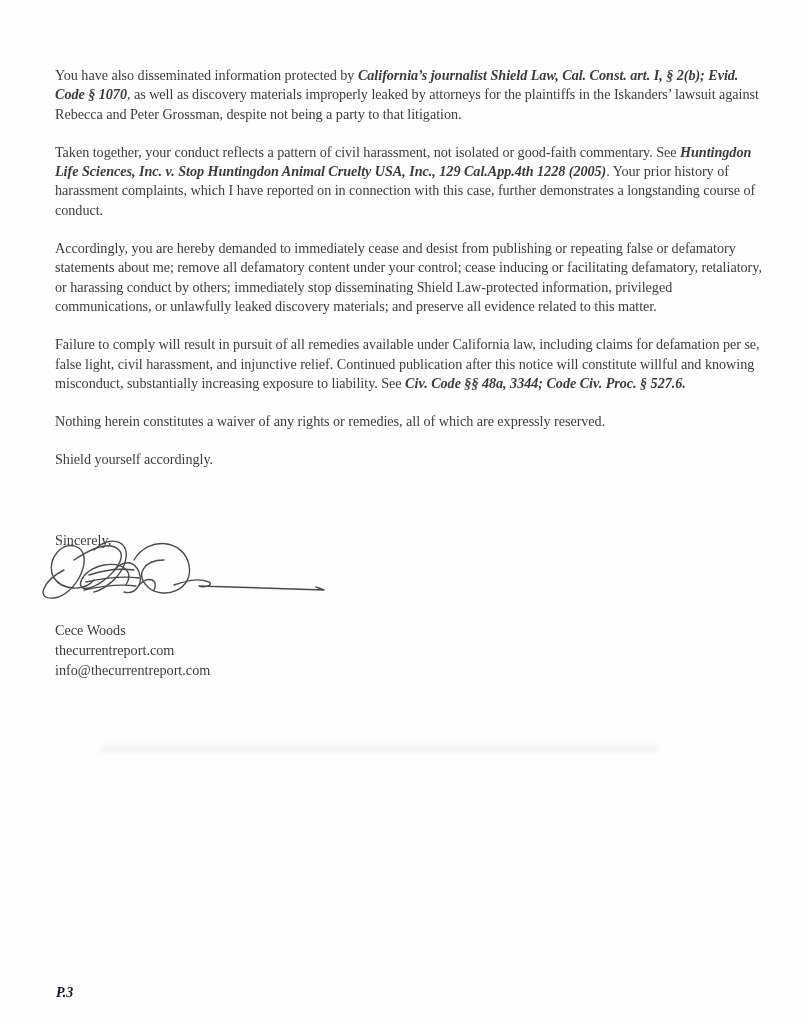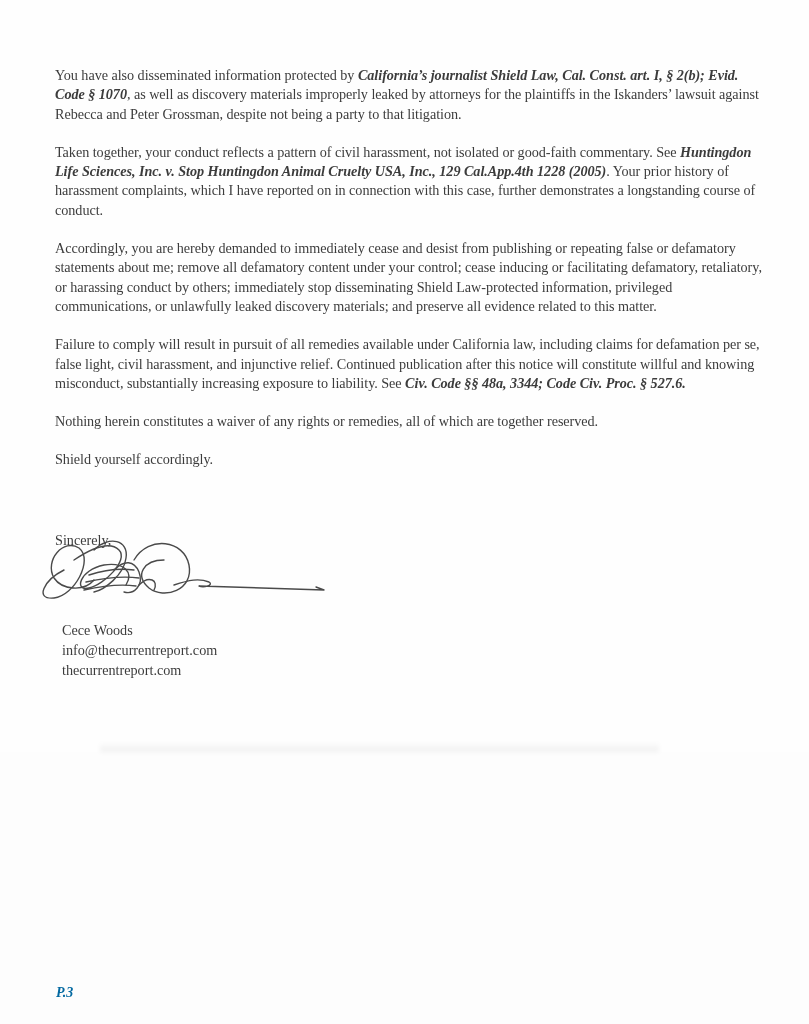--- a/index.html
+++ b/index.html
@@ -46,34 +46,34 @@
     }
     .signature {
       position: absolute;
       left: 34px;
       top: 530px;
       width: 300px;
       height: 80px;
     }
     .sig-block {
       position: absolute;
-      left: 62px;
+      left: 55px;
       top: 621px;
       font-size: 14.2px;
       line-height: 19.8px;
     }
     .sig-block div { white-space: nowrap; }
     .page-number {
       position: absolute;
       left: 56px;
       top: 985px;
       font-size: 14px;
       font-style: italic;
       font-weight: bold;
-      color: #0369a1;
+      color: #0f172a;
     }
     .bottom-shadow {
       position: absolute;
       left: 100px;
       right: 150px;
       bottom: 0;
       height: 10px;
       background: linear-gradient(to bottom, rgba(0,0,0,0), rgba(0,0,0,0.06));
       filter: blur(2px);
     }
@@ -90,21 +90,21 @@
     <p>
       <span>Taken together, your conduct reflects a pattern of civil harassment, not isolated or good-faith commentary. See </span><span class="cite">Huntingdon Life Sciences, Inc. v. Stop Huntingdon Animal Cruelty USA, Inc., 129 Cal.App.4th 1228 (2005)</span><span>. Your prior history of harassment complaints, which I have reported on in connection with this case, further demonstrates a longstanding course of conduct.</span>
     </p>
     <p>
       <span>Accordingly, you are hereby demanded to immediately cease and desist from publishing or repeating false or defamatory statements about me; remove all defamatory content under your control; cease inducing or facilitating defamatory, retaliatory, or harassing conduct by others; immediately stop disseminating Shield Law-protected information, privileged communications, or unlawfully leaked discovery materials; and preserve all evidence related to this matter.</span>
     </p>
     <p>
       <span>Failure to comply will result in pursuit of all remedies available under California law, including claims for defamation per se, false light, civil harassment, and injunctive relief. Continued publication after this notice will constitute willful and knowing misconduct, substantially increasing exposure to liability. See </span><span class="cite">Civ. Code §§ 48a, 3344; Code Civ. Proc. § 527.6.</span>
     </p>
     <p>
-      <span>Nothing herein constitutes a waiver of any rights or remedies, all of which are together reserved.</span>
+      <span>Nothing herein constitutes a waiver of any rights or remedies, all of which are expressly reserved.</span>
     </p>
     <p>
       <span>Shield yourself accordingly.</span>
     </p>
   </div>
 
   <div class="closing" style="top: 531px;">Sincerely,</div>
 
   <svg class="signature" viewBox="0 0 300 80" fill="none" stroke="#4a4a4a" stroke-width="1.4" stroke-linecap="round" stroke-linejoin="round">
     <path d="M30 40 C10 50, 0 70, 20 68 C40 66, 60 30, 45 18 C30 8, 10 30, 20 48 C28 60, 50 62, 60 50"></path>
@@ -112,20 +112,20 @@
     <path d="M55 45 C70 40, 85 38, 100 40 M52 52 C70 48, 90 46, 105 48 M50 60 C68 56, 88 54, 102 56"></path>
     <path d="M60 20 C75 5, 95 10, 92 28 C90 45, 70 60, 60 62"></path>
     <path d="M80 40 C90 30, 100 30, 105 42 C110 55, 100 65, 90 62"></path>
     <path d="M100 30 C115 5, 150 10, 155 35 C160 60, 130 70, 115 58 C100 45, 110 30, 130 30"></path>
     <path d="M105 55 C115 45, 125 50, 120 60"></path>
     <path d="M140 55 C155 50, 165 48, 175 52 C180 55, 170 58, 165 56 L290 60 L282 57"></path>
   </svg>
 
   <div class="sig-block">
     <div>Cece Woods</div>
+    <div>thecurrentreport.com</div>
     <div>info@thecurrentreport.com</div>
-    <div>thecurrentreport.com</div>
   </div>
 
   <div class="page-number">P.3</div>
 
   <div class="bottom-shadow"></div>
 </div>
 
 </body></html>

